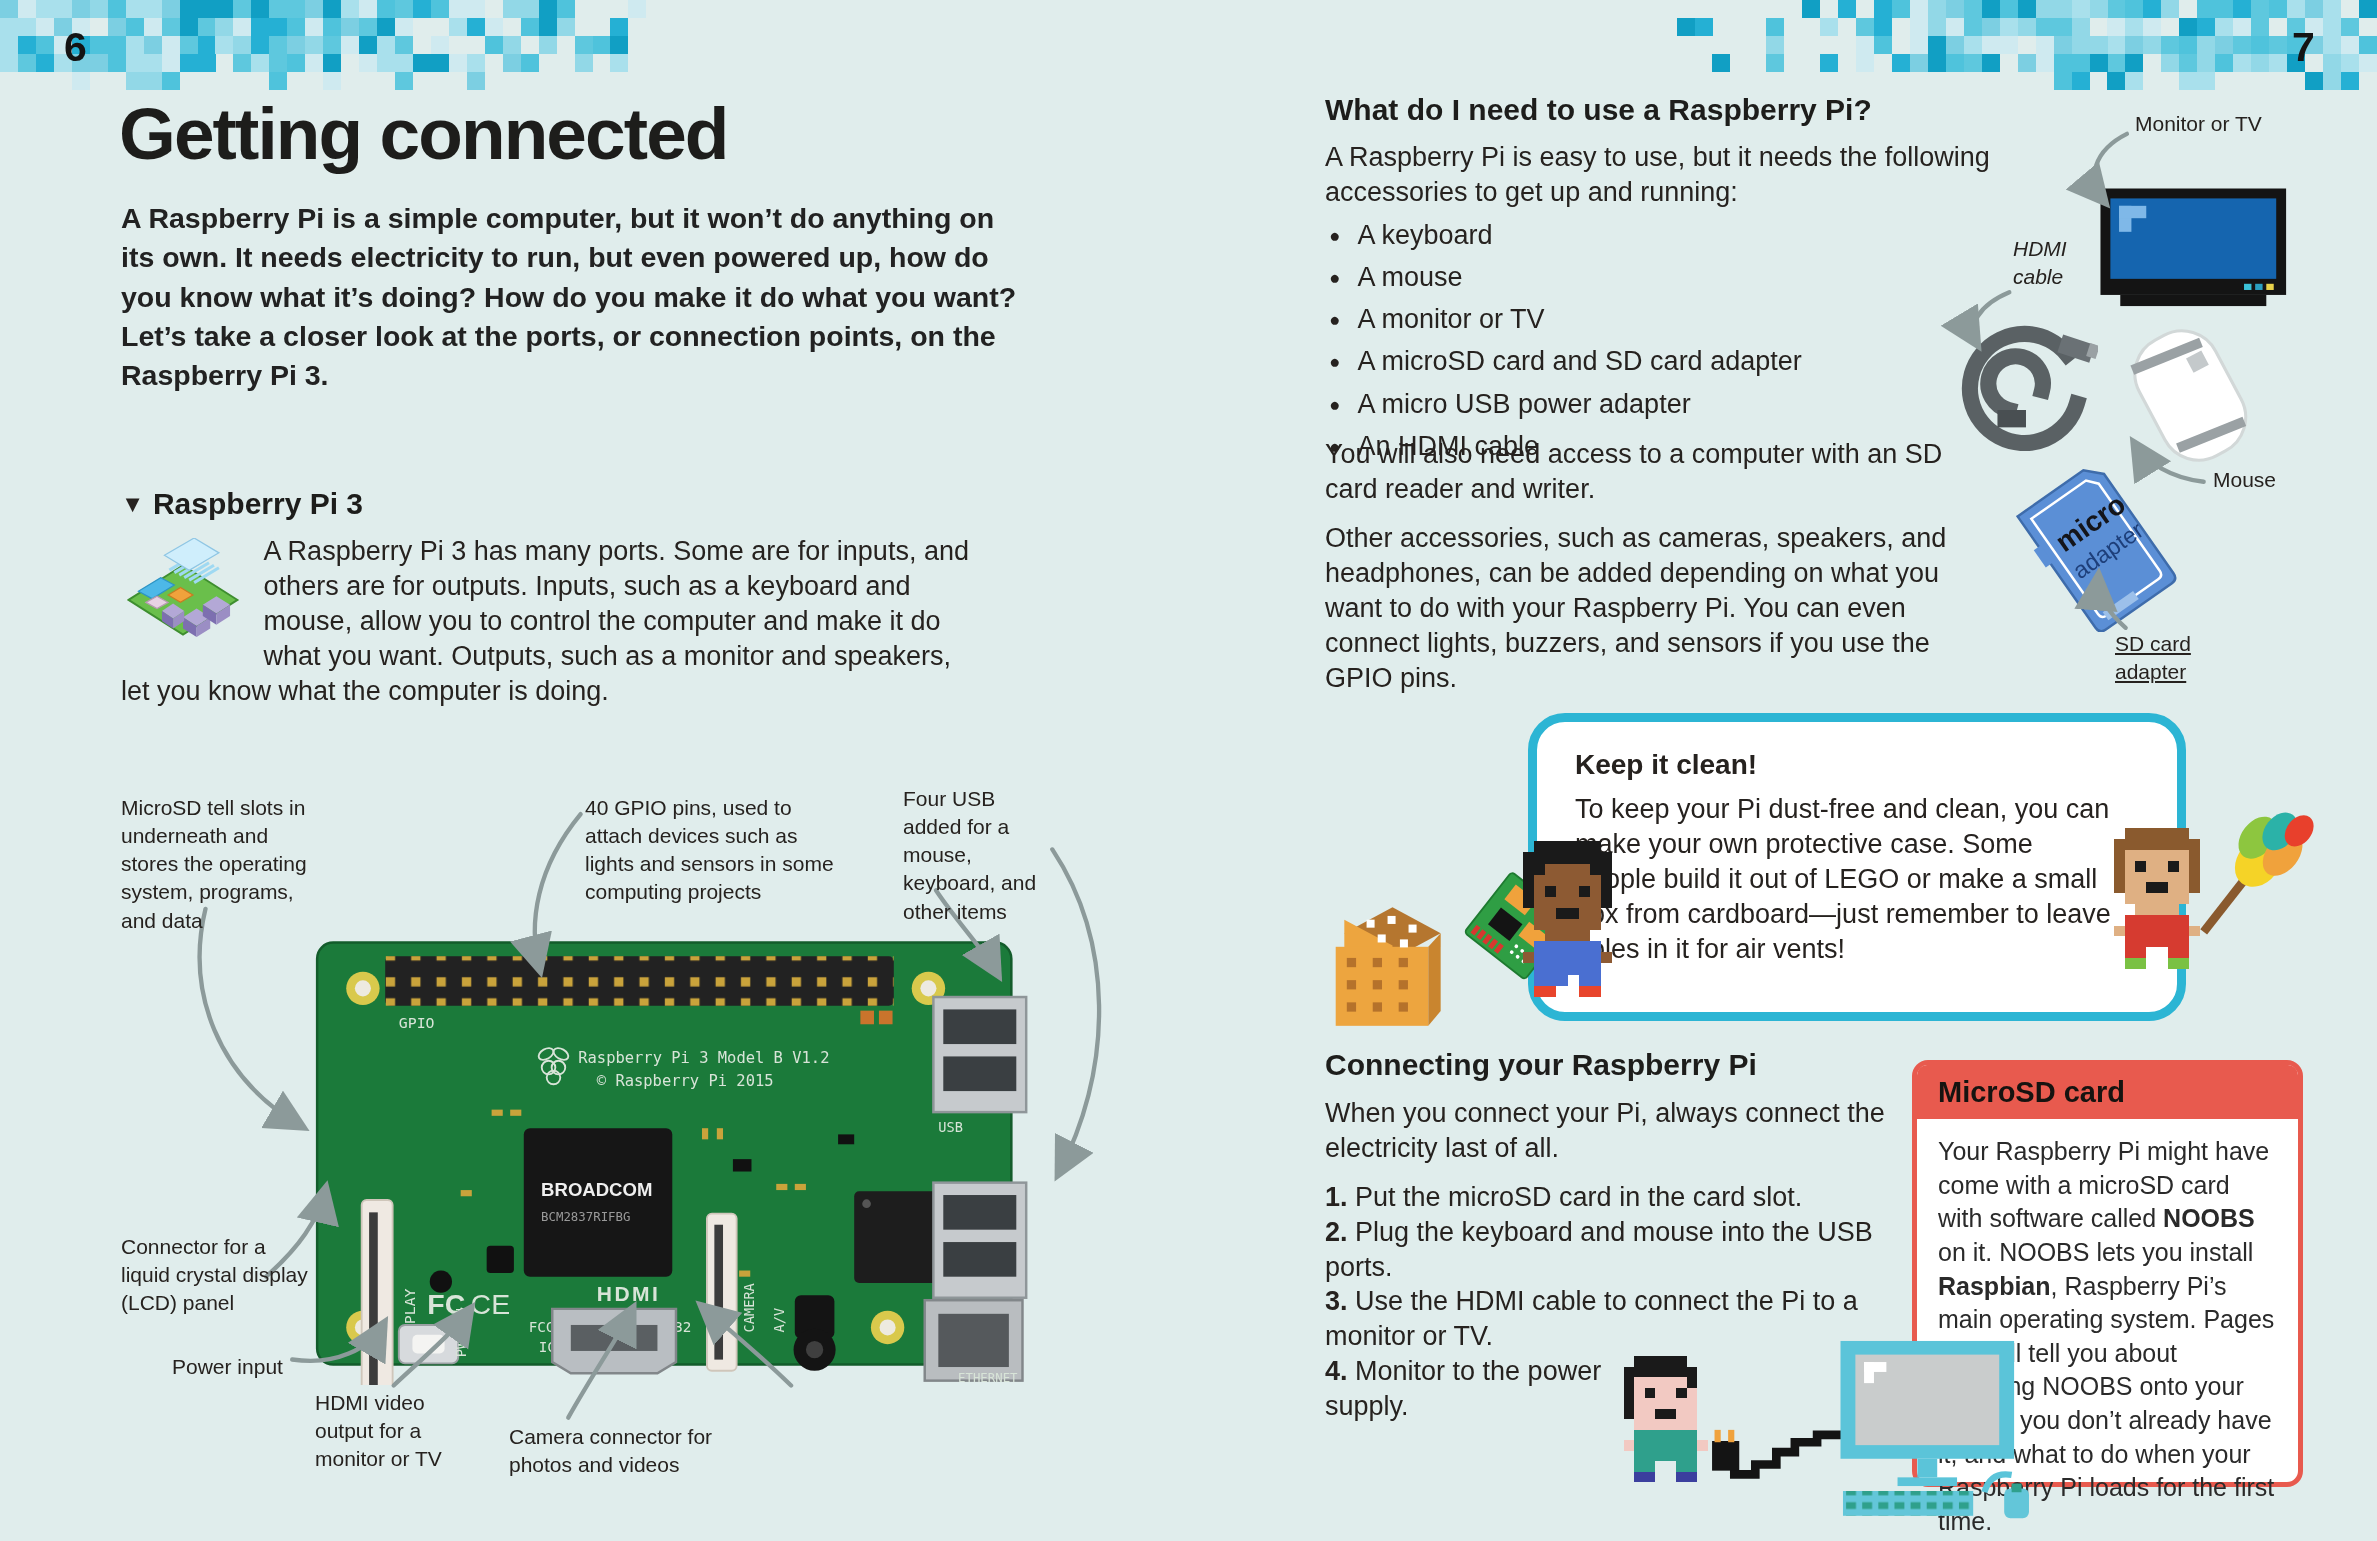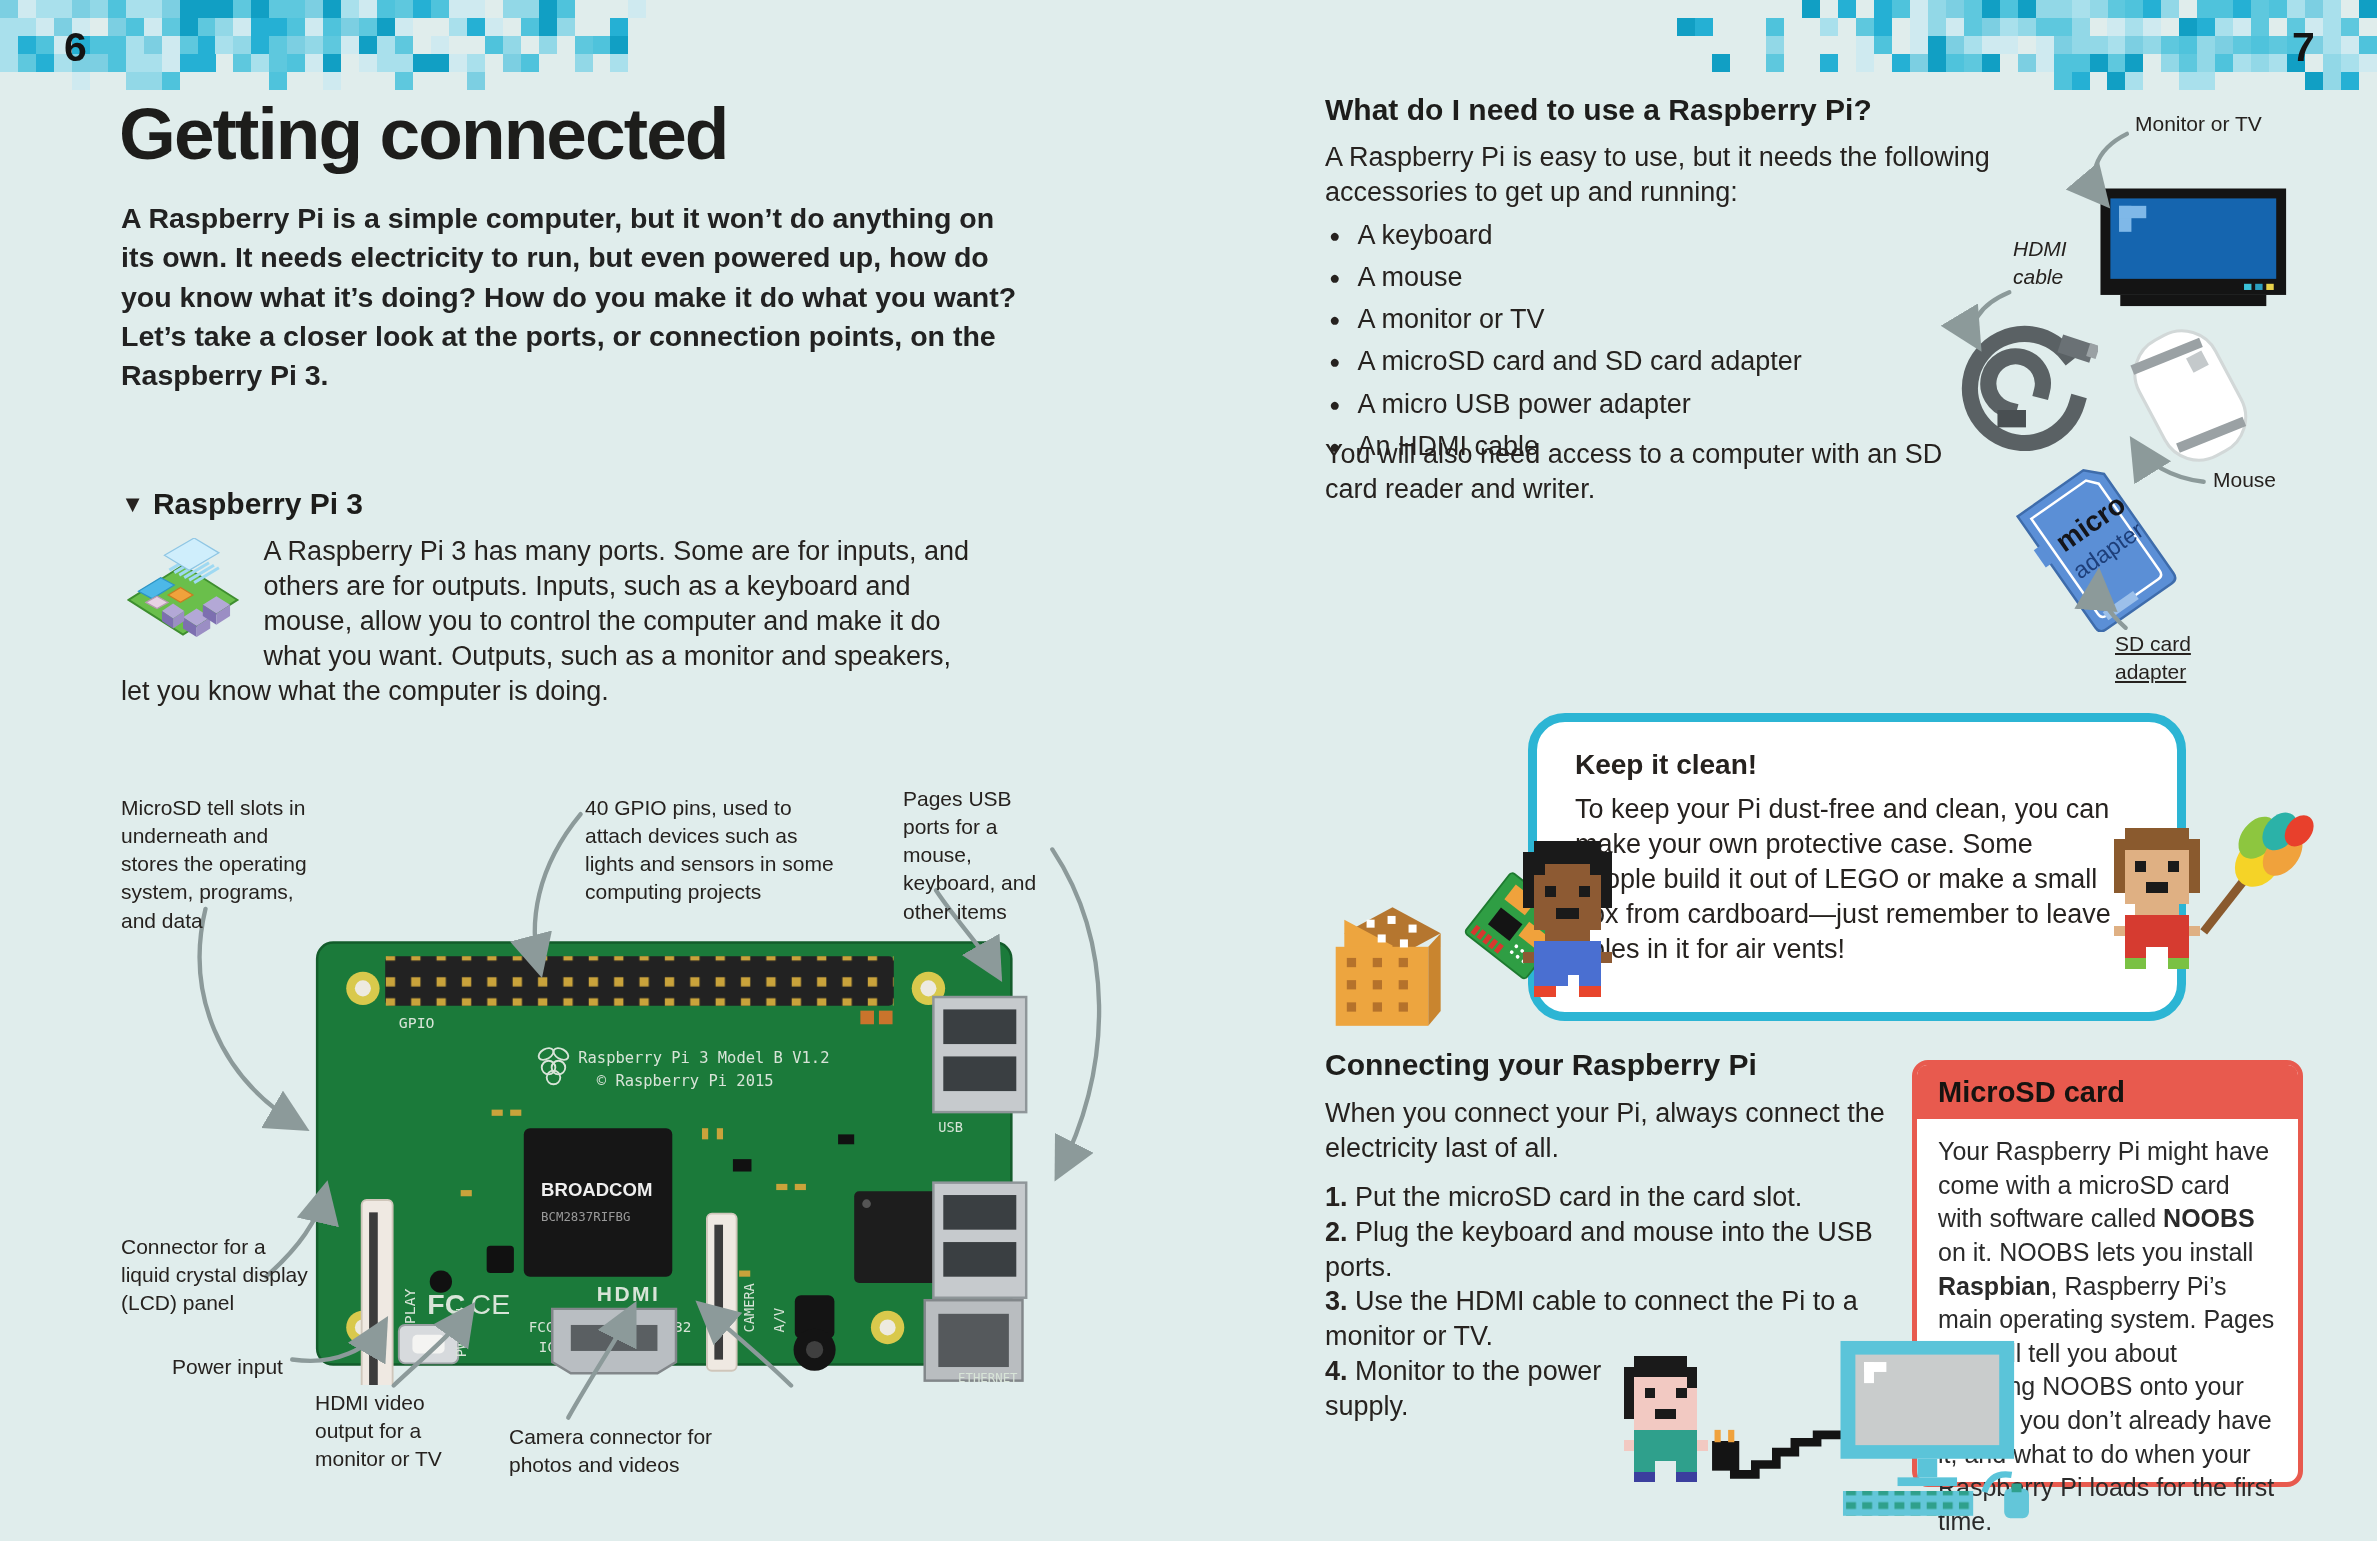--- a/index.html
+++ b/index.html
@@ -332,21 +332,21 @@
           <polygon points="66,118 66,134 84,146 84,130" fill="#7d6fb0"></polygon>
           <polygon points="102,118 102,134 84,146 84,130" fill="#9b8ec4"></polygon>
         </g>
       </svg>
     </span>
     <span>A Raspberry Pi 3 has many ports. Some are for inputs, and others are for outputs. Inputs, such as a keyboard and mouse, allow you to control the computer and make it do what you want. Outputs, such as a monitor and speakers, let you know what the computer is doing.</span>
   </div>
 
   <div class="abs label" style="left:121px;top:794px;width:207px;">MicroSD tell slots in underneath and stores the operating system, programs, and data</div>
   <div class="abs label" style="left:585px;top:794px;width:260px;">40 GPIO pins, used to attach devices such as lights and sensors in some computing projects</div>
-  <div class="abs label" style="left:903px;top:785px;width:155px;">Pages USB ports for a mouse, keyboard, and other items</div>
+  <div class="abs label" style="left:903px;top:785px;width:155px;">Four USB added for a mouse, keyboard, and other items</div>
   <div class="abs label" style="left:121px;top:1209px;width:192px;margin-top:24px;">Connector for a liquid crystal display (LCD) panel</div>
   <div class="abs label" style="left:172px;top:1353px;width:198px;">Power input</div>
   <div class="abs label" style="left:315px;top:1389px;width:152px;">HDMI video output for a monitor or TV</div>
   <div class="abs label" style="left:509px;top:1423px;width:229px;">Camera connector for photos and videos</div>
 
   <div class="abs" style="left:306px;top:924px;z-index:4;">
     <svg viewBox="0 0 1175 745" width="727" height="461">
       <defs>
         <pattern id="pins" width="41" height="76" patternUnits="userSpaceOnUse">
           <rect x="6" y="10" width="15" height="15" fill="#c9a33b"></rect>
@@ -475,20 +475,21 @@
         <span class="dot">●</span>
         <span class="itxt">A micro USB power adapter</span>
       </li>
     <li>
         <span class="dot">●</span>
         <span class="itxt">An HDMI cable</span>
       </li>
   </ul>
 
   <div class="abs body-txt" style="left:1325px;top:437px;width:656px;">You will also need access to a computer with an SD card reader and writer.</div>
+  <div class="abs body-txt" style="left:1325px;top:521px;width:675px;">Other accessories, such as cameras, speakers, and headphones, can be added depending on what you want to do with your Raspberry Pi. You can even connect lights, buzzers, and sensors if you use the GPIO pins.</div>
 
   <div class="abs label" style="left:2135px;top:110px;width:198px;">Monitor or TV</div>
   <div class="abs label" style="left:2013px;top:235px;width:99px;font-style:italic;">HDMI cable</div>
   <div class="abs label" style="left:2213px;top:466px;width:136px;">Mouse</div>
   <div class="abs label" style="left:2115px;top:630px;width:142px;text-decoration:underline;">SD card adapter</div>
 
   <div class="abs" style="left:2098px;top:186px;">
     <svg viewBox="0 0 320 210" width="198" height="130">
       <rect x="4" y="4" width="300" height="172" fill="#141414"></rect>
       <rect x="20" y="20" width="268" height="130" fill="#1565af"></rect>

